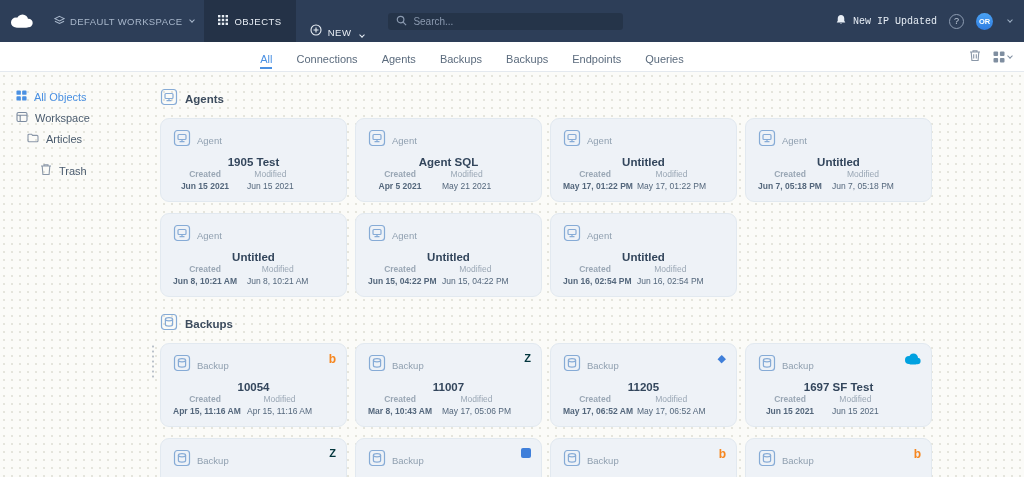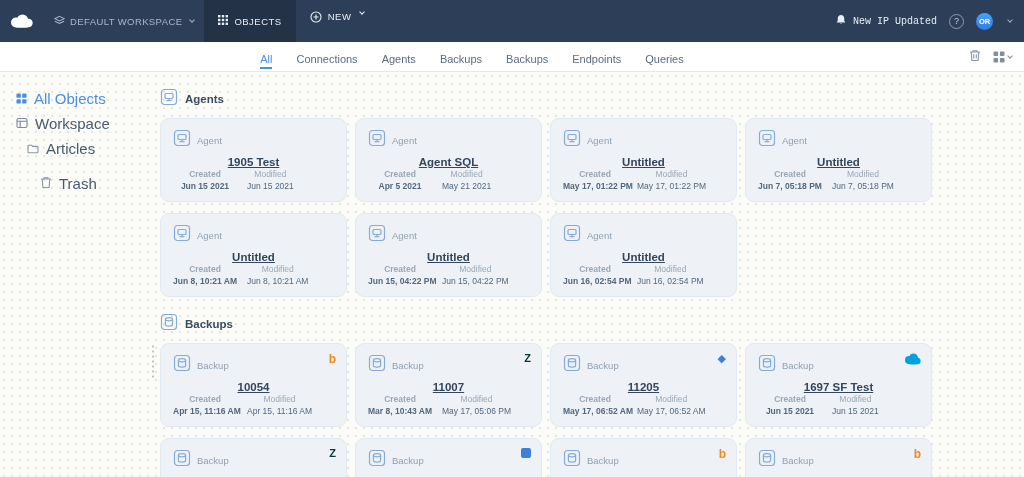--- a/index.html
+++ b/index.html
@@ -3,21 +3,21 @@
 <meta charset="utf-8">
 <style>
   * { box-sizing: border-box; margin: 0; padding: 0; }
   html,body { width:1024px; height:477px; overflow:hidden; font-family:"Liberation Sans", sans-serif; background:#fbfbf8; }
 
   
   .topbar { height:42px; background:#2d3e58; display:flex; align-items:center; color:#cfd9e6; }
   .logo { padding:0 10px 0 8px; display:flex; align-items:center; cursor:pointer; }
   .ws { display:flex; align-items:center; gap:5px; color:#a8b7cb; font-size:9.5px; letter-spacing:.4px; padding:0 10px; cursor:pointer; height:100%; }
   .objects { display:flex; align-items:center; gap:6px; background:#243247; color:#e8eef5; font-size:9.5px; letter-spacing:.5px; padding:0 14px; height:100%; cursor:pointer; }
-  .newbtn { display:flex; align-items:flex-start; gap:6px; color:#e8eef5; font-size:9.5px; letter-spacing:.5px; padding:11px 14px; height:100%; cursor:pointer; }
+  .newbtn { display:flex; align-items:flex-end; gap:6px; color:#e8eef5; font-size:9.5px; letter-spacing:.5px; padding:4px 14px; height:100%; cursor:pointer; }
   .search { display:flex; align-items:center; gap:6px; background:rgba(0,0,0,.16); border-radius:3px; height:17px; width:235px; margin-left:10px; padding:0 8px; }
   .search input { background:transparent; border:none; outline:none; color:#c7d2e0; font-size:10px; width:100%; font-family:inherit; }
   .search input::placeholder { color:#8b9ab0; }
   .top-right { margin-left:auto; display:flex; align-items:center; gap:12px; padding-right:12px; }
   .notif { display:flex; align-items:center; gap:6px; font-size:10px; color:#e6edf5; cursor:pointer;font-family:Liberation Mono, monospace; }
   .help { width:15px; height:15px; border:1px solid #8d9cb2; border-radius:50%; display:flex; align-items:center; justify-content:center; font-size:9px; color:#c3cedd; cursor:pointer; }
   .avatar { width:17px; height:17px; border-radius:50%; background:linear-gradient(180deg,#4aa3f5,#2f7de1); color:#fff; font-size:7.5px; font-weight:bold; display:flex; align-items:center; justify-content:center; cursor:pointer; }
   .chev { display:inline-block; width:4px; height:4px; border-right:1.2px solid currentColor; border-bottom:1.2px solid currentColor; transform:rotate(45deg); margin-left:3px; position:relative; top:-1px; }
 
   
@@ -27,21 +27,21 @@
   .tab.active { color:#4a90e2; border-bottom-color:#4a90e2; }
   .tab-actions { position:absolute; right:12px; top:0; height:30px; display:flex; align-items:center; gap:12px; color:#8a97a8; }
   .viewsel { display:flex; align-items:center; cursor:pointer; color:#7f8ea0; }
 
   
   .layout { display:flex; height:421px; position:relative;
             background-color:#fbfbf8;
             background-image:radial-gradient(circle,#e3e3da .7px,transparent .8px);
             background-size:8px 8px; }
   .sidebar { width:150px; padding-top:14px; flex:0 0 150px; }
-  .side-item { display:flex; align-items:center; gap:7px; font-size:15px; color:#4a5b6e; padding:4px 6px 4px 16px; cursor:pointer;text-align:right; }
+  .side-item { display:flex; align-items:center; gap:7px; font-size:11px; color:#4a5b6e; padding:4px 6px 4px 16px; cursor:pointer;text-align:right; }
   .side-item.active { color:#4a90e2; }
   .side-item.sub { padding-left:27px; }
   .side-item.trash-item { margin-top:10px;padding-left:40px; }
   .grip { position:absolute; left:151px; top:272px; width:4px; height:34px; cursor:col-resize;
           background-image:radial-gradient(circle,#b9c1ca 1px,transparent 1.2px); background-size:4px 5px; background-repeat:repeat-y; }
 
   .content { flex:1; padding:4px 0 0 10px; }
   .filter-row { display:flex; align-items:center; gap:8px; height:26px; border-bottom:1px solid #ebeef2; padding-bottom:2px; margin-right:14px; }
   .filter-input { background:transparent; border:none; outline:none; font-size:10.5px; width:95px; color:#4a5b6e; font-family:inherit; }
   .filter-input::placeholder { color:#98a5b3; }
@@ -52,21 +52,21 @@
   
   .obj-section { margin-top:12px; }
   .obj-section + .obj-section { margin-top:16px; }
   .sec-head { display:flex; align-items:center; gap:7px; margin-bottom:8px; }
   .sec-title { font-size:11.5px; color:#3d4c5e; font-weight:bold; }
   .grid { display:grid; grid-template-columns:repeat(4,187px); gap:11px 8px; }
   .card { position:relative; background:#eef2f7; border:1px solid #e2e9f0; border-radius:9px; height:84px; padding:10px 12px; display:flex; flex-direction:column; cursor:pointer;text-align:center; }
   .card-head { display:flex; align-items:center; gap:6px; }
   .type-label { font-size:9.5px; color:#90a0b0; }
   .conn { position:absolute; right:10px; top:9px; display:flex; align-items:center; }
-  .card-name { font-size:11.5px; font-weight:bold; color:#33465c; margin-top:5px; white-space:nowrap;text-decoration:underline; }
+  .card-name { font-size:11.5px; font-weight:bold; color:#33465c; margin-top:5px; white-space:nowrap; }
   .card-dates { margin-top:auto; display:flex; gap:10px; }
   .dcol:first-child { width:64px; flex:0 0 64px;font-weight:bold; }
   .dlabel { font-size:8.5px; color:#9aa7b5; }
   .dval { font-size:8.5px; color:#54677c; margin-top:2px; white-space:nowrap; }
 
   .g-bc { color:#f6861f; font-weight:bold; font-size:12px; line-height:1; }
   .g-zd { color:#03363d; font-weight:bold; font-size:11px; line-height:1; }
   .g-dm { color:#3f7fda; font-size:11px; line-height:1; }
   .g-sq { display:inline-block; width:10px; height:10px; border-radius:2px; background:#3f7fda; }
 </style>
@@ -111,20 +111,29 @@
   <div class="newbtn">
     <span>
       <svg width="12" height="12" viewBox="0 0 12 12" fill="none" stroke="#e8eef5" stroke-width="1.1">
           <circle cx="6" cy="6" r="5"></circle>
           <path d="M6 3.5v5M3.5 6h5"></path>
         </svg>
     </span>
     <span>NEW</span>
     <i class="chev"></i>
   </div>
+  <div class="search">
+    <span>
+      <svg width="11" height="11" viewBox="0 0 12 12" fill="none" stroke="#8b9ab0" stroke-width="1.3">
+          <circle cx="5" cy="5" r="3.6"></circle>
+          <path d="M7.8 7.8 11 11"></path>
+        </svg>
+    </span>
+    <input placeholder="Search..." style="">
+  </div>
   <div class="top-right">
     <div class="notif">
       <span>
         <svg width="12" height="12" viewBox="0 0 14 14" fill="#e8eef5">
             <path d="M7 1.2c-2.3 0-3.8 1.7-3.8 4v2.6L2 10h10l-1.2-2.2V5.2c0-2.3-1.5-4-3.8-4z"></path>
             <path d="M5.8 11a1.3 1.3 0 0 0 2.4 0z"></path>
           </svg>
       </span>
       <span>New IP Updated</span>
     </div>

